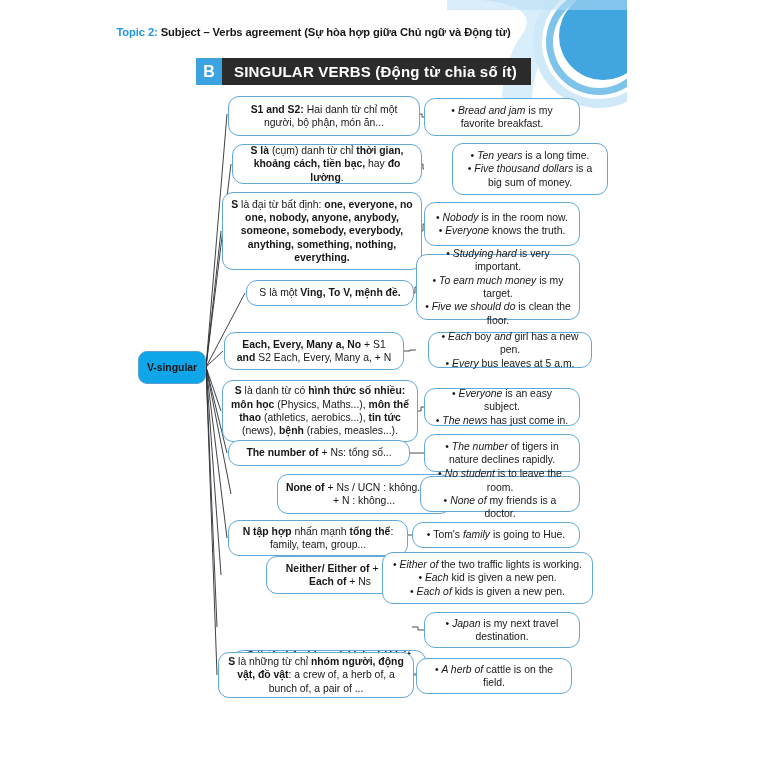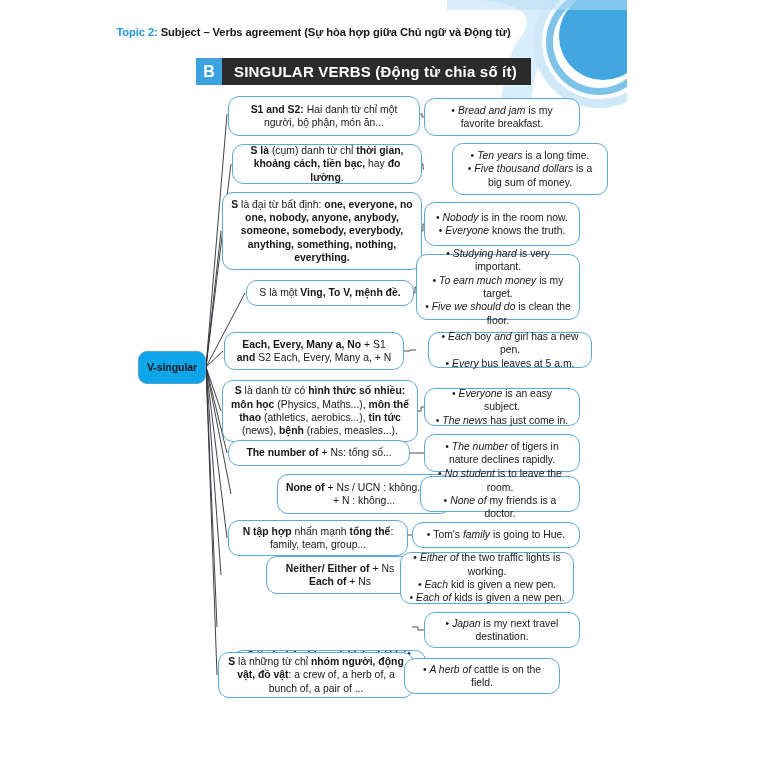--- a/index.html
+++ b/index.html
@@ -303,39 +303,39 @@
           <div><span class="bold">N tập hợp</span> nhấn mạnh <span class="bold">tổng thể</span>: family, team, group...</div>
         </div>
         <div class="node-box example-box" style="left: 412px; top: 522px; width: 168px; height: 26px;">
           <div class="ex-list">
             <span class="ex-item">Tom's <span class="ital">family</span> is going to Hue.</span>
           </div>
         </div>
         <div class="node-box rule-box" style="left: 222px; top: 556px; width: 148px; height: 38px; margin-left: 44px;">
           <div><span class="bold">Neither/ Either of</span> + Ns <span class="bold">Each of</span> + Ns</div>
         </div>
-        <div class="node-box example-box" style="left: 400px; top: 552px; width: 174px; height: 52px;">
+        <div class="node-box example-box" style="left: 382px; top: 552px; width: 211px; height: 52px;">
           <div class="ex-list">
             <span class="ex-item"><span class="ital">Either of</span> the two traffic lights is working.</span>
             <span class="ex-item"><span class="ital">Each</span> kid is given a new pen.</span>
             <span class="ex-item"><span class="ital"><span class="ital">Each</span> of</span> kids is given a new pen.</span>
           </div>
         </div>
         <div class="node-box rule-box" style="left: 232px; top: 608px; width: 194px; height: 24px; margin-top: 42px;">
           <div><span class="bold">S</span> là tên <span class="bold">bộ phim, vở kịch , bài hát</span> <span class="bold">quốc gia, ngôn ngữ</span> ...</div>
         </div>
         <div class="node-box example-box" style="left: 424px; top: 612px; width: 156px; height: 36px; align-items: center;">
           <div class="ex-list">
             <span class="ex-item"><span class="ital">Japan</span> is my next travel destination.</span>
           </div>
         </div>
         <div class="node-box rule-box" style="left: 218px; top: 652px; width: 196px; height: 46px;">
           <div><span class="bold">S</span> là những từ chỉ <span class="bold">nhóm người, động</span> <span class="bold">vật, đồ vật</span>: a crew of, a herb of, a bunch of, a pair of ...</div>
         </div>
-        <div class="node-box example-box" style="left: 404px; top: 658px; width: 156px; height: 36px;">
+        <div class="node-box example-box" style="left: 416px; top: 658px; width: 156px; height: 36px;">
           <div class="ex-list">
             <span class="ex-item"><span class="ital">A herb of</span> cattle is on the field.</span>
           </div>
         </div>
       </div>
   </div>
 
   <div id="footer">
     
     

